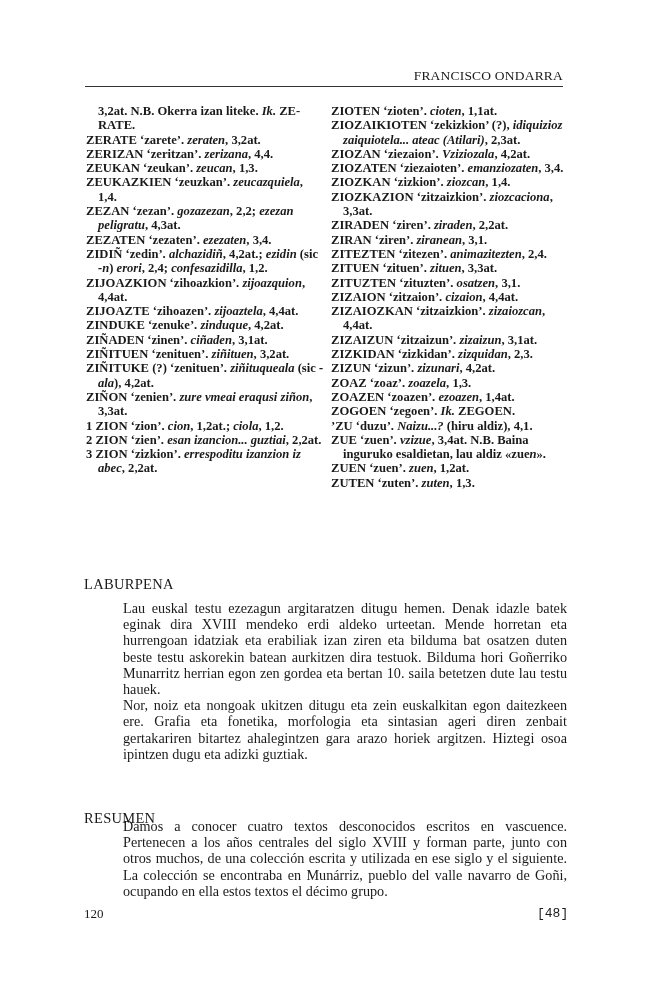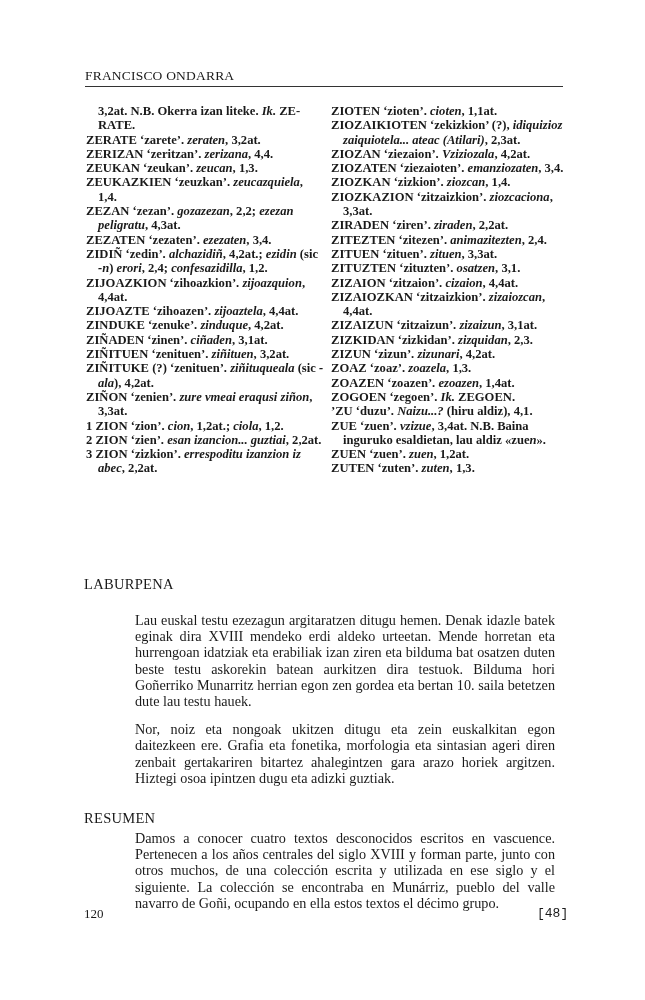--- a/index.html
+++ b/index.html
@@ -1,31 +1,31 @@
 <!DOCTYPE html>
 <html><head>
 <meta charset="utf-8">
 <style>
   html, body { margin:0; padding:0; background:#ffffff; }
   body { width:645px; height:1000px; position:relative; overflow:hidden;
          font-family:"Liberation Serif","DejaVu Serif",serif; color:#1a1a1a; }
-  .header { position:absolute; left:85px; top:68px; width:478px; text-align:left;
+  .header { position:absolute; left:85px; top:68px; width:478px; text-align:right;
             font-size:13.5px; letter-spacing:0.2px; }
   .header-rule { position:absolute; left:85px; top:86px; width:478px; height:0;
                  border-top:1px solid #333; }
   .col { position:absolute; top:104px; width:238px; font-size:12.6px; line-height:14.3px;font-weight:bold; }
   .col-left { left:86px; }
   .col-right { left:331px; }
   .entry { padding-left:12px; text-indent:-12px; margin:0; }
   .entry.cont { padding-left:12px; text-indent:0; }
   .entry i { font-style:italic; }
   .section-title { position:absolute; left:84px; font-size:14.5px; letter-spacing:0.3px; }
   .para { position:absolute; left:123px; width:444px; font-size:14.2px; line-height:16.2px;
           text-align:justify; }
-  .para p { margin:12px; }
+  .para p { margin:0; }
   .footer-left { position:absolute; left:84px; top:906px; font-size:13px; }
   .footer-right { position:absolute; left:537px; top:906px; font-size:13px;font-family:Liberation Mono, monospace; }
 </style>
 </head>
 <body>
 
 <div class="header">FRANCISCO ONDARRA</div>
 <div class="header-rule"></div>
 
 <div class="col col-left" id="col-left">
@@ -49,20 +49,21 @@
     <p class="entry">3 ZION ‘zizkion’. <i>errespoditu izanzion iz abec</i>, 2,2at.</p>
   </div>
 <div class="col col-right" id="col-right">
     <p class="entry">ZIOTEN ‘zioten’. <i>cioten</i>, 1,1at.</p>
     <p class="entry">ZIOZAIKIOTEN ‘zekizkion’ (?), <i>idiquizioz zaiquiotela... ateac (Atilari)</i>, 2,3at.</p>
     <p class="entry">ZIOZAN ‘ziezaion’. <i>Vziziozala</i>, 4,2at.</p>
     <p class="entry">ZIOZATEN ‘ziezaioten’. <i>emanziozaten</i>, 3,4.</p>
     <p class="entry">ZIOZKAN ‘zizkion’. <i>ziozcan</i>, 1,4.</p>
     <p class="entry">ZIOZKAZION ‘zitzaizkion’. <i>ziozcaciona</i>, 3,3at.</p>
     <p class="entry">ZIRADEN ‘ziren’. <i>ziraden</i>, 2,2at.</p>
+    <p class="entry">ZIRAN ‘ziren’. <i>ziranean</i>, 3,1.</p>
     <p class="entry">ZITEZTEN ‘zitezen’. <i>animazitezten</i>, 2,4.</p>
     <p class="entry">ZITUEN ‘zituen’. <i>zituen</i>, 3,3at.</p>
     <p class="entry">ZITUZTEN ‘zituzten’. <i>osatzen</i>, 3,1.</p>
     <p class="entry">ZIZAION ‘zitzaion’. <i>cizaion</i>, 4,4at.</p>
     <p class="entry">ZIZAIOZKAN ‘zitzaizkion’. <i>zizaiozcan</i>, 4,4at.</p>
     <p class="entry">ZIZAIZUN ‘zitzaizun’. <i>zizaizun</i>, 3,1at.</p>
     <p class="entry">ZIZKIDAN ‘zizkidan’. <i>zizquidan</i>, 2,3.</p>
     <p class="entry">ZIZUN ‘zizun’. <i>zizunari</i>, 4,2at.</p>
     <p class="entry">ZOAZ ‘zoaz’. <i>zoazela</i>, 1,3.</p>
     <p class="entry">ZOAZEN ‘zoazen’. <i>ezoazen</i>, 1,4at.</p>

